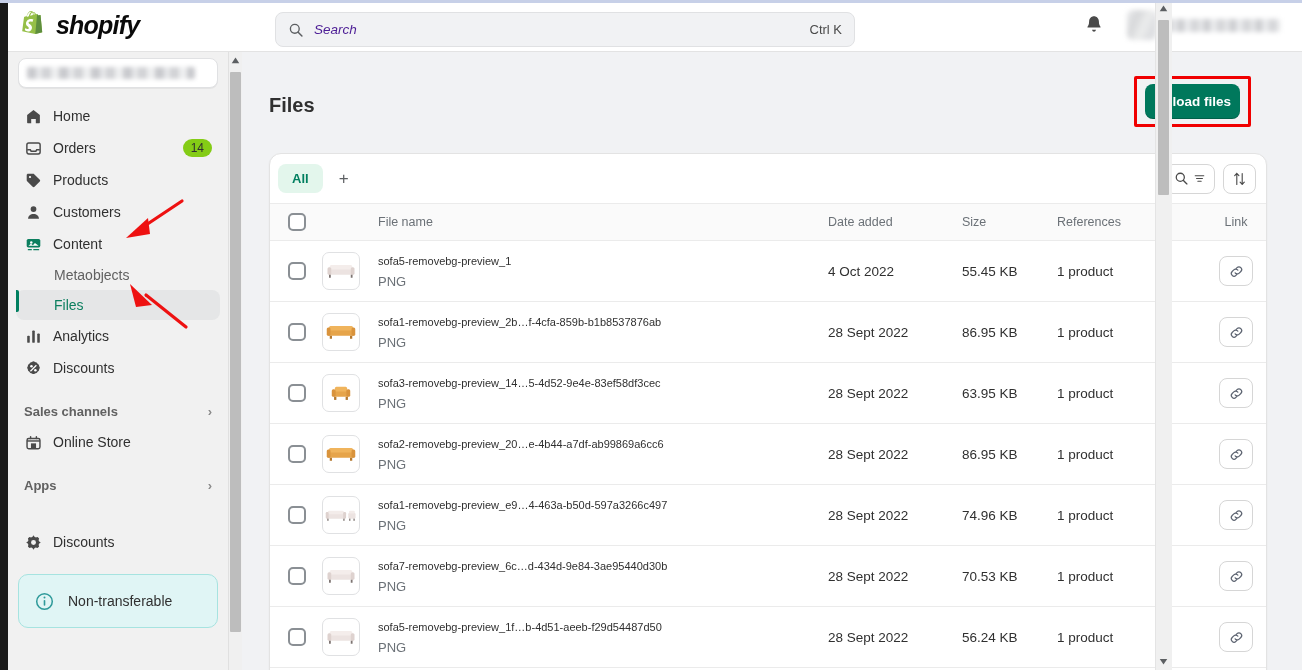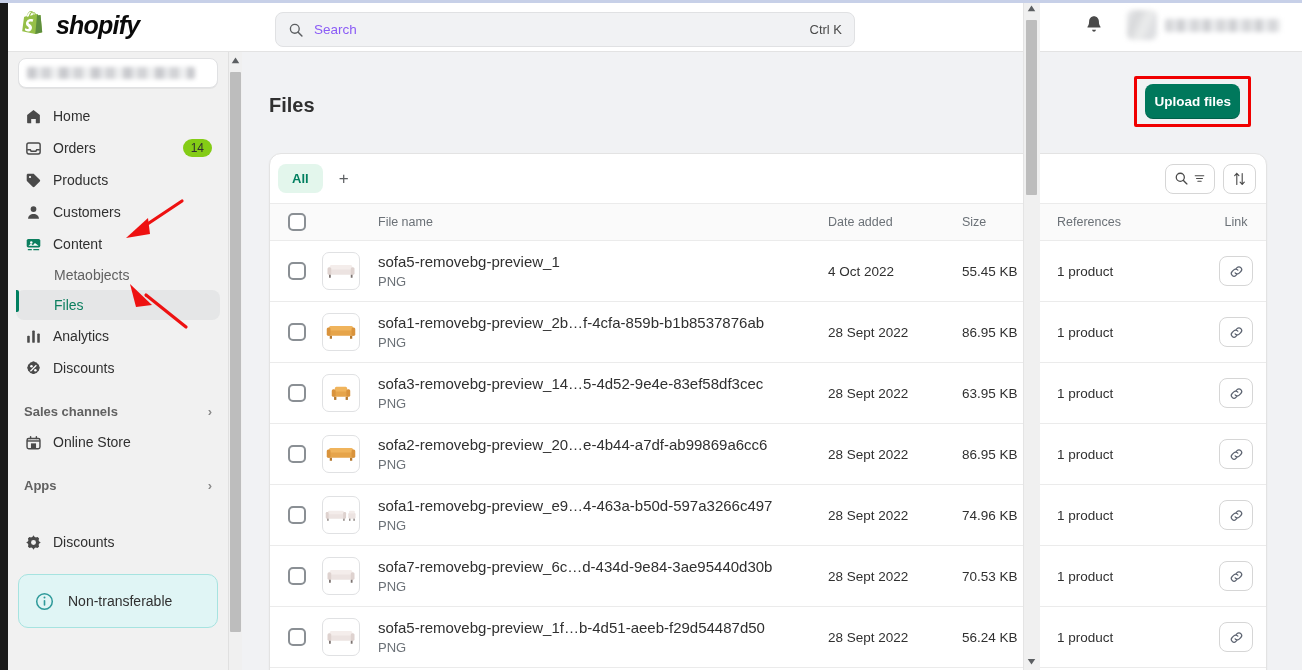--- a/index.html
+++ b/index.html
@@ -5,21 +5,21 @@
   * { box-sizing: border-box; margin: 0; padding: 0; }
   html, body {
     width: 1302px; height: 670px;
     font-family: "Liberation Sans", sans-serif;
     background: #f1f2f4;
     overflow: hidden;
   }
 
   #app {
     position: relative;
-    width: 1040px; height: 670px;
+    width: 1172px; height: 670px;
     background: #f1f2f4;
   }
 
   
   .left-rail {
     position: absolute; left: 0; top: 0; width: 8px; height: 670px;
     background: #1a1a1a;
   }
 
   
@@ -44,21 +44,21 @@
   .search-wrap {
     position: absolute; left: 267px; top: 12px;
     width: 580px; height: 35px;
     background: #f1f2f4;
     border: 1px solid #e0e1e3;
     border-radius: 8px;
     display: flex; align-items: center; gap: 10px;
     padding: 0 12px;
   }
   .search-wrap .sq { width: 16px; height: 16px; flex: none; }
-  .search-text { font-size: 13.5px; color: #8b5cf6; flex: 1; }
+  .search-text { font-size: 13.5px; color: #4c1d95; flex: 1; font-style: italic; }
   .search-kbd { font-size: 13px; color: #4a4a4a; }
 
   .topbar-right {
     position: absolute; right: 16px; top: 8px;
     display: flex; align-items: center; gap: 18px;
   }
   .bell { width: 18px; height: 20px; }
   .user-chip {
     display: flex; align-items: center; gap: 8px;
     height: 34px; padding: 0 6px; border-radius: 8px;
@@ -235,21 +235,21 @@
   .chkbox {
     width: 18px; height: 18px; border: 2px solid #8a8f94;
     border-radius: 5px; background: #fff; margin-left: 18px; cursor: pointer;
   }
   .thumb {
     width: 38px; height: 38px; border: 1px solid #e0e1e3;
     border-radius: 7px; background: #fff;
     display: flex; align-items: center; justify-content: center;
     overflow: hidden;
   }
-  .fname { font-size: 15px; color: #303030; line-height: 17px; }
+  .fname { font-size: 11px; color: #303030; line-height: 17px; }
   .ftype { font-size: 13px; color: #6b7177; margin-top: 4px; }
   .cellv { font-size: 13.5px; color: #303030; }
   .link-btn {
     width: 34px; height: 30px; border: 1px solid #d6d6d6;
     border-radius: 8px; background: #fff;
     display: flex; align-items: center; justify-content: center; cursor: pointer;
   }
 
   
   .arrow { position: absolute; pointer-events: none; z-index: 40; }

